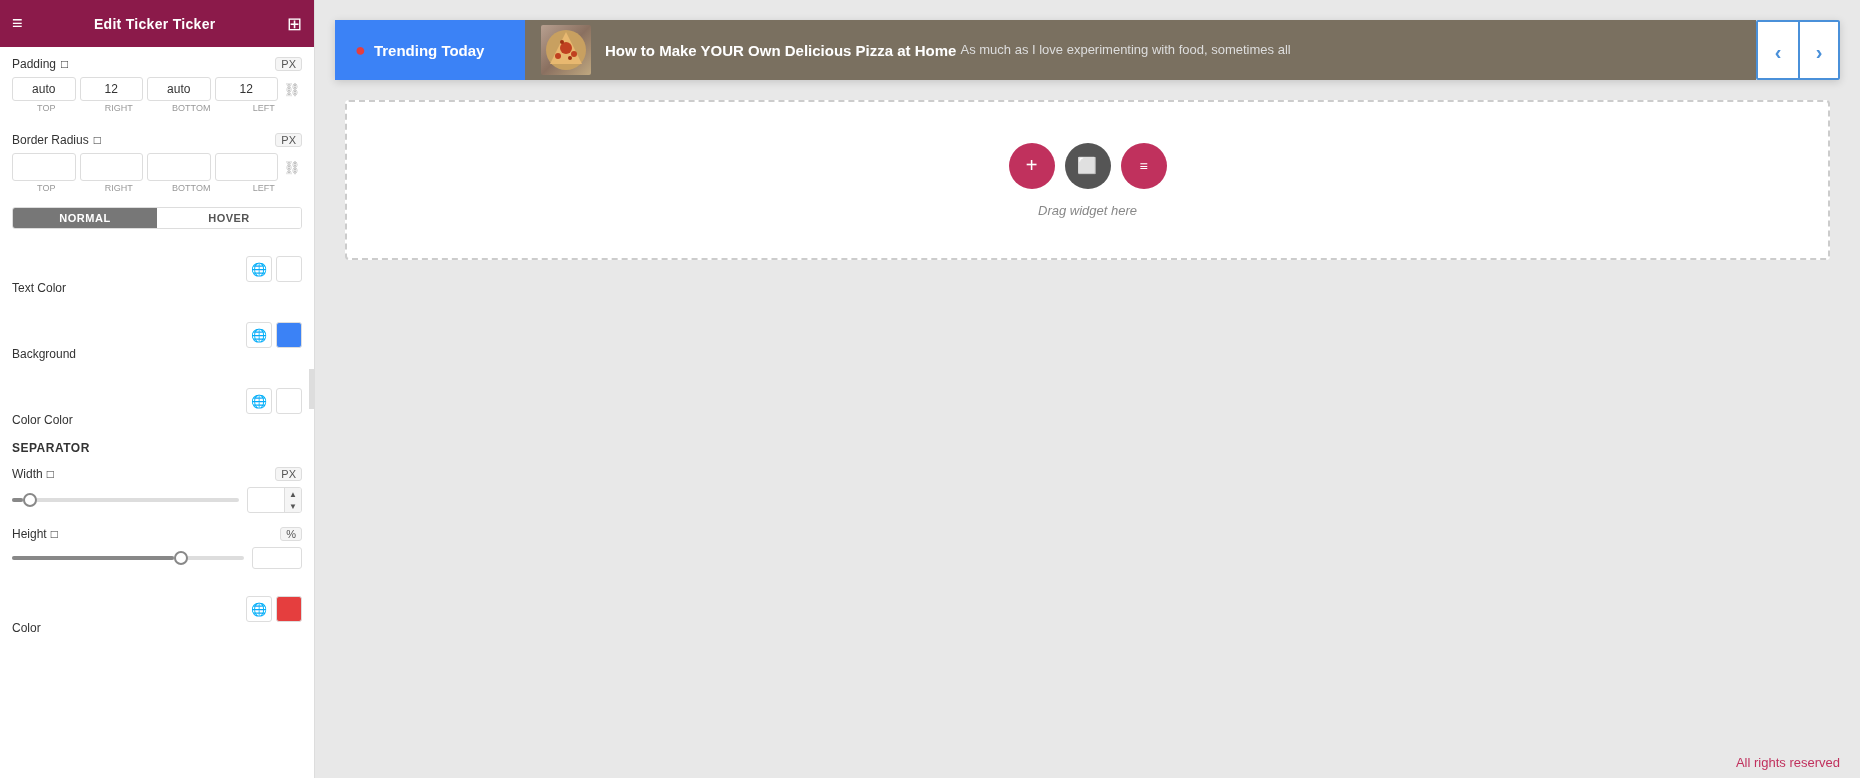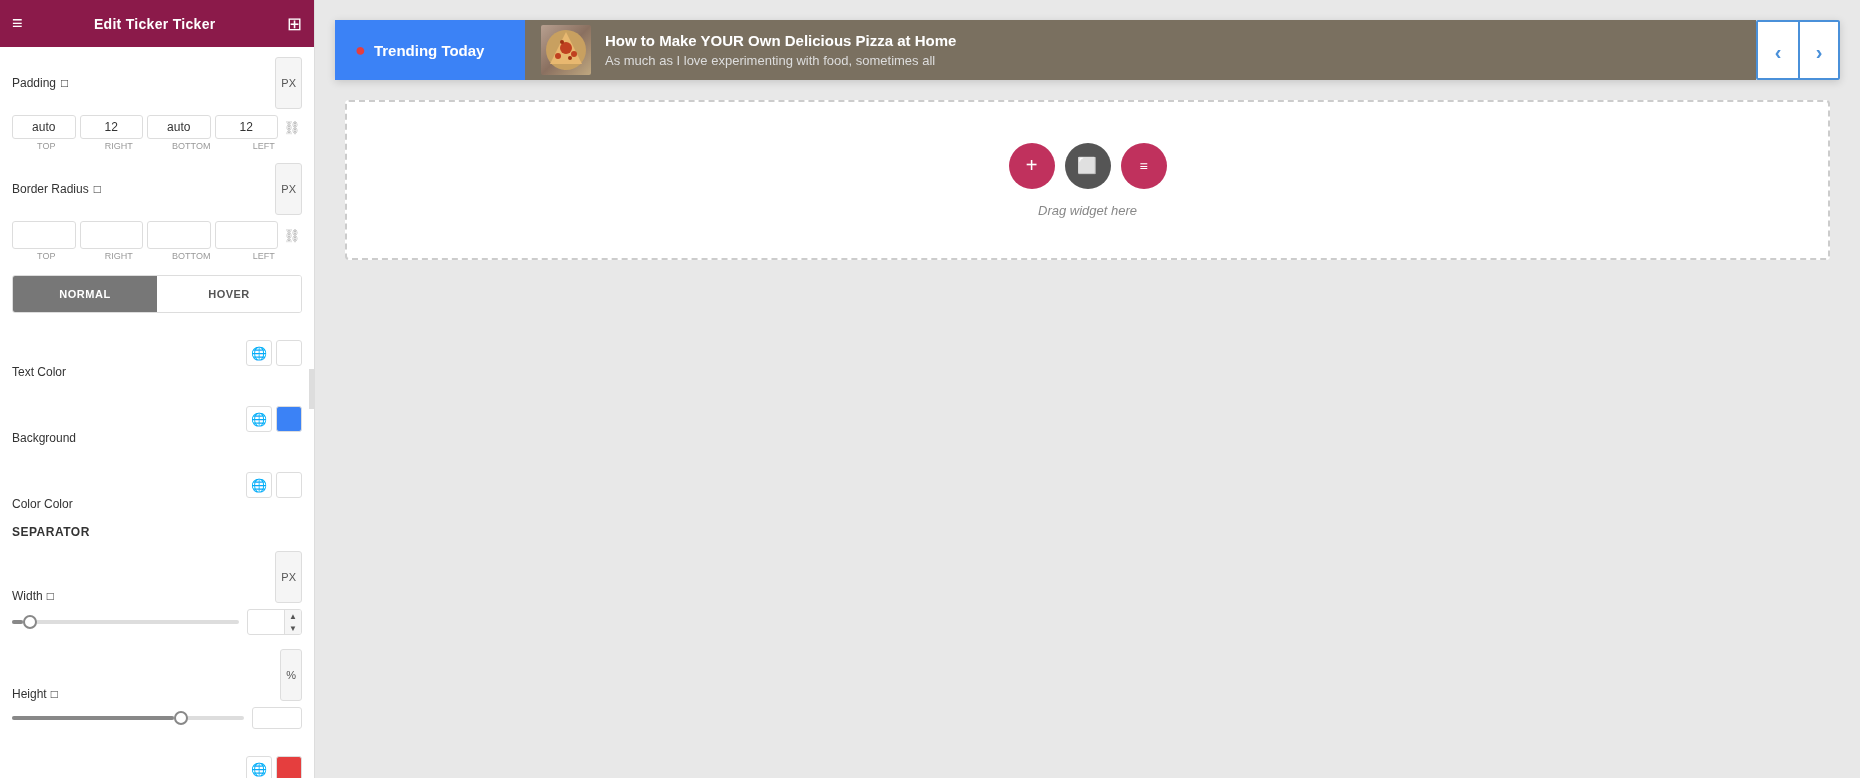--- a/index.html
+++ b/index.html
@@ -43,21 +43,21 @@
     .field-label {
       font-size: 12px;
       color: #333;
       display: flex;
       align-items: center;
       gap: 5px;
       margin-top: 38px;
     }
 
     
-    .padding-section { margin-bottom: 12px; }
+    .padding-section { margin-bottom: 20px; }
 
     .padding-label-row {
       display: flex;
       align-items: center;
       justify-content: space-between;
       margin-bottom: 6px;
     }
 
     .padding-label {
       font-size: 12px;
@@ -66,21 +66,21 @@
       align-items: center;
       gap: 5px;
     }
 
     .px-badge {
       font-size: 11px;
       color: #555;
       background: #f5f5f5;
       border: 1px solid #ddd;
       border-radius: 3px;
-      padding: 19px 5px;
+      padding: 0 5px;
       cursor: pointer;
     }
 
     .padding-inputs {
       display: grid;
       grid-template-columns: 1fr 1fr 1fr 1fr auto;
       gap: 4px;
       align-items: center;
     }
 
@@ -137,21 +137,21 @@
     .tab-row {
       display: grid;
       grid-template-columns: 1fr 1fr;
       margin-bottom: 14px;
       border: 1px solid #ddd;
       border-radius: 3px;
       overflow: hidden;
     }
 
     .tab-btn {
-      padding: 12px;
+      padding: 4px;
       font-size: 11px;
       font-weight: 600;
       text-align: center;
       cursor: pointer;
       border: none;
       background: #fff;
       color: #555;
       text-transform: uppercase;
       letter-spacing: 0.5px;
     }
@@ -448,21 +448,21 @@
       background: linear-gradient(135deg, #b8a090 0%, #8a7060 50%, #c0a880 100%);
       display: flex;
       align-items: center;
       justify-content: center;
     }
 
     .pizza-svg { width: 44px; height: 44px; }
 
     .ticker-text {
       display: flex;
-      flex-direction: column;
+      flex-direction: row;
       gap: 4px;
     }
 
     .ticker-title {
       color: #fff;
       font-size: 15px;
       font-weight: 700;
     }
 
     .ticker-desc {
@@ -741,13 +741,16 @@
       <div class="drop-zone-buttons">
         <button class="dz-btn pink">+</button>
         <button class="dz-btn dark" style="font-size:16px;">⬜</button>
         <button class="dz-btn red" style="font-size:14px;">≡</button>
       </div>
       <span class="drop-text">Drag widget here</span>
     </div>
 
   </div>
 
+  <div class="canvas-footer">
+    <span class="footer-text">All rights reserved</span>
+  </div>
 </div>
 
 </body></html>

